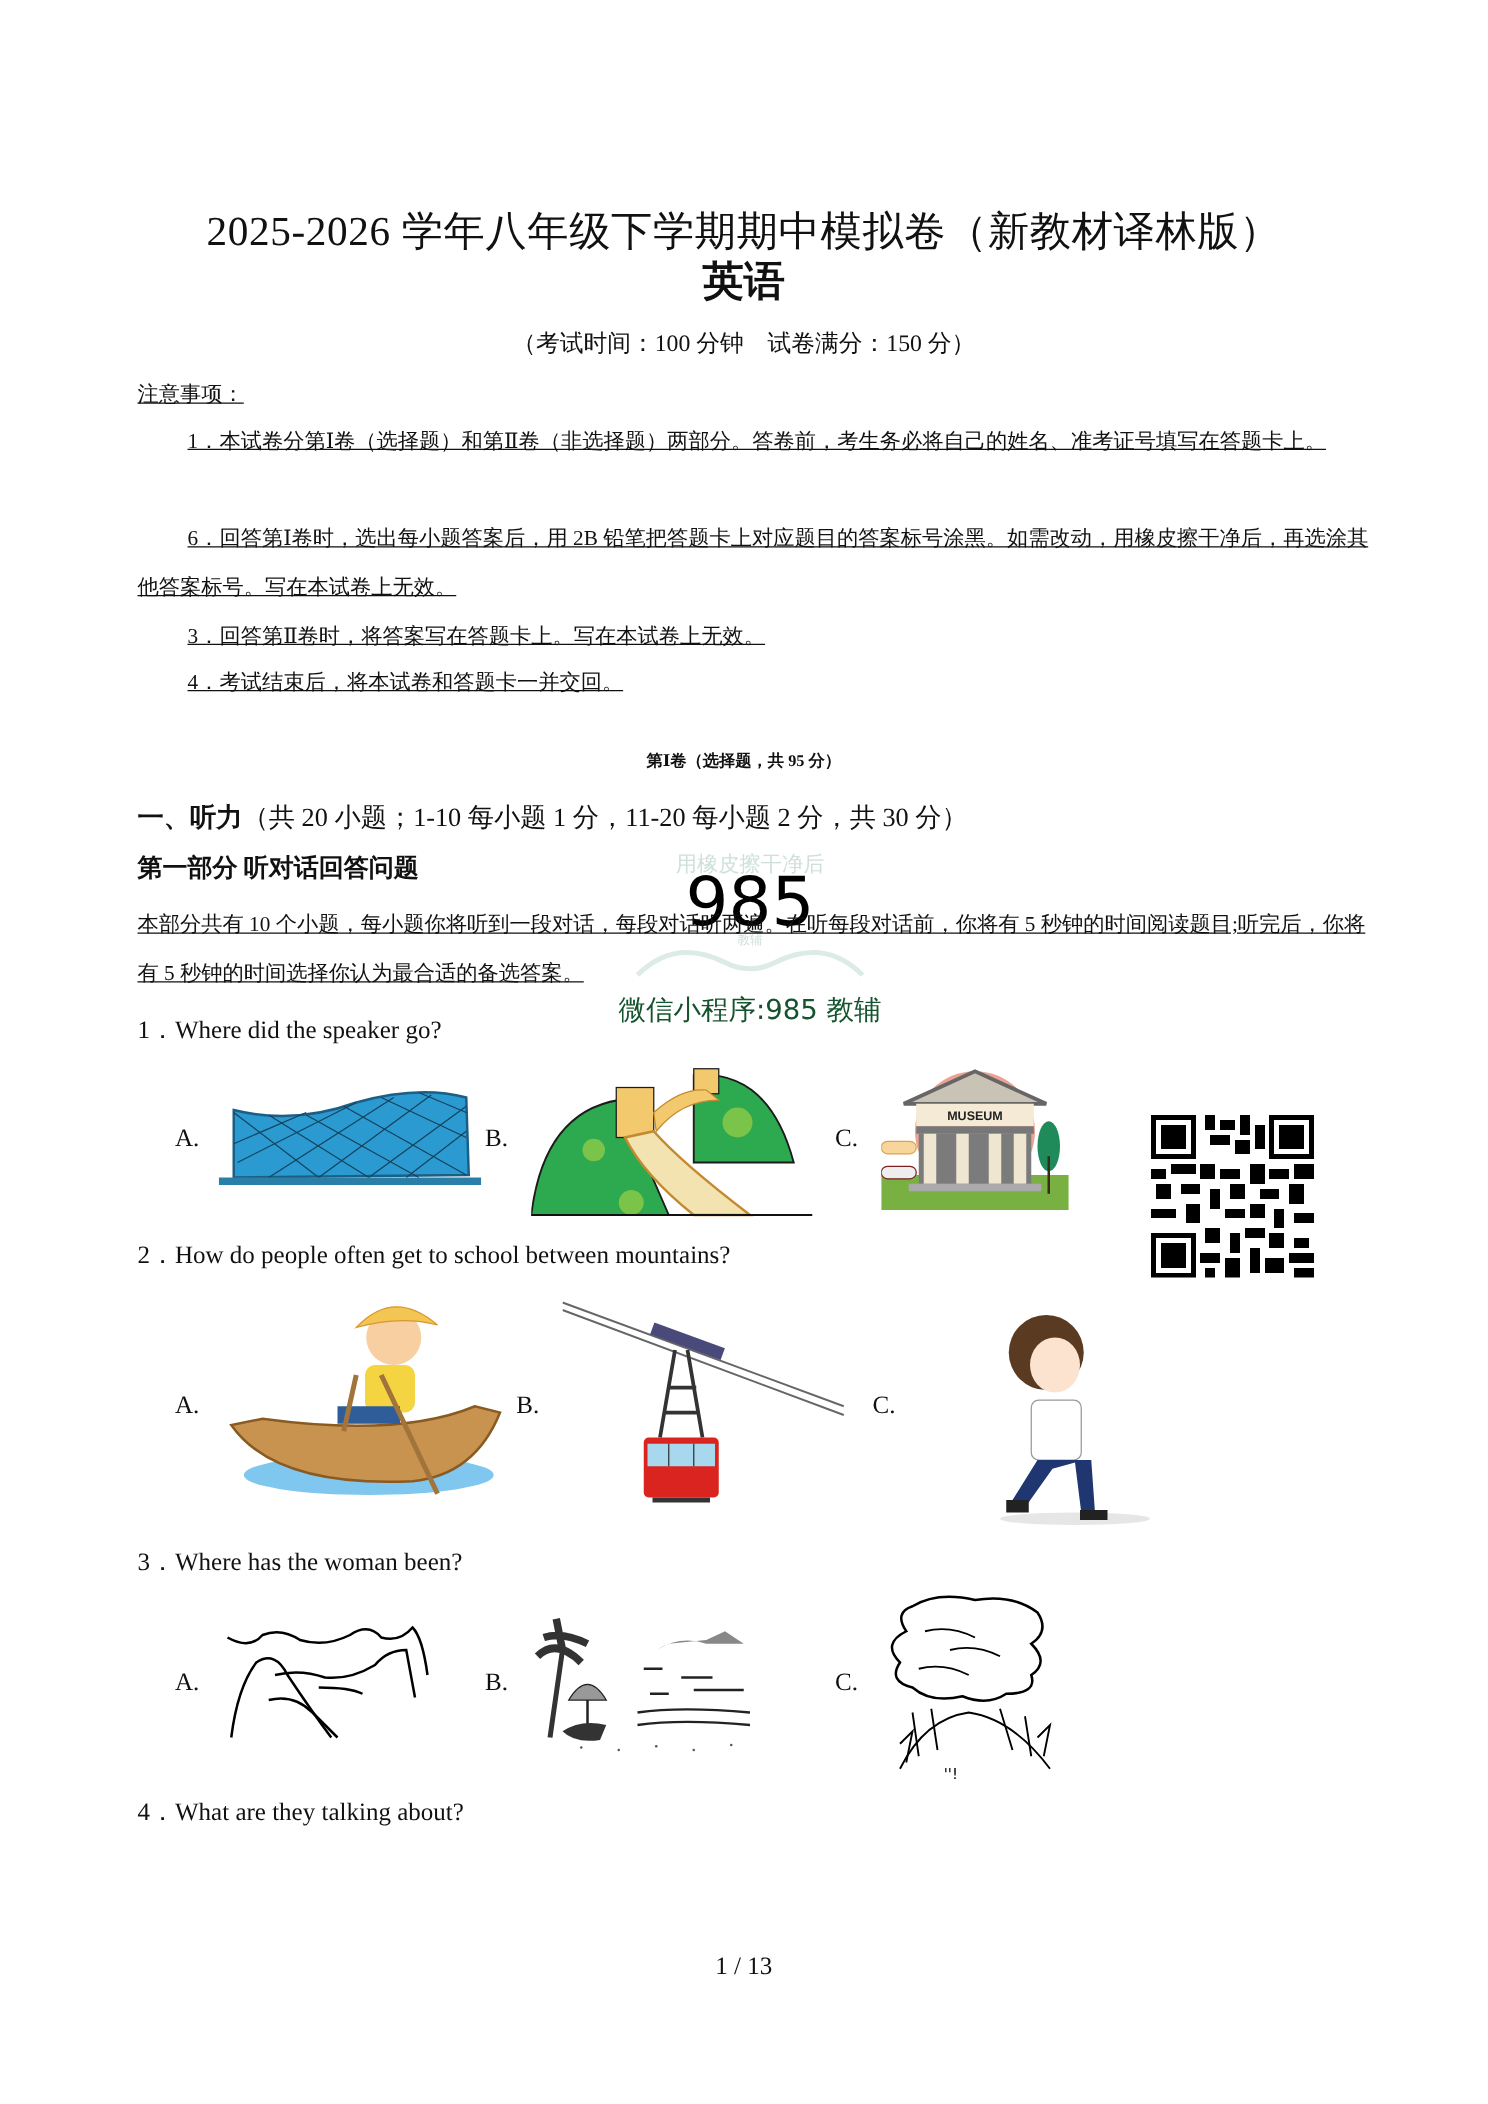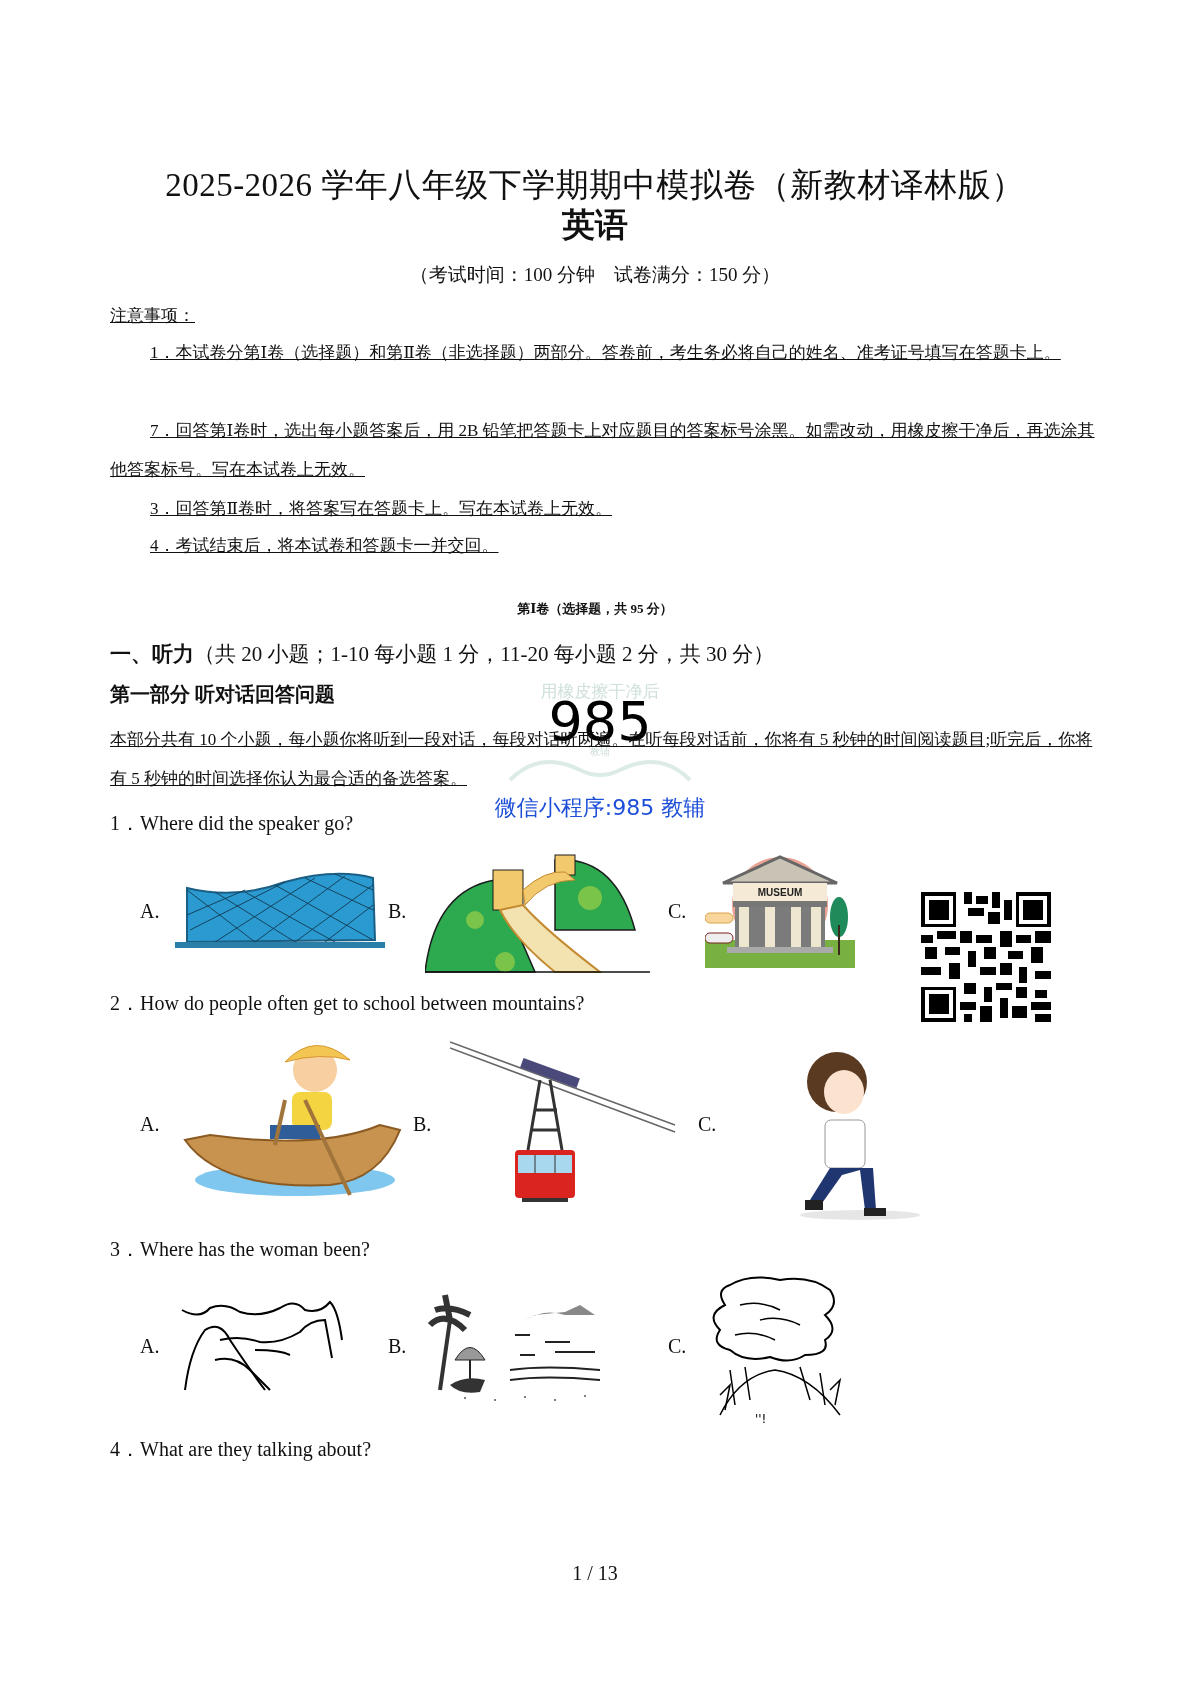--- a/index.html
+++ b/index.html
@@ -27,37 +27,37 @@
 </style>
 </head>
 <body>
 
 <div class="abs center title">2025-2026 学年八年级下学期期中模拟卷（新教材译林版）</div>
 <div class="abs center subject">英语</div>
 <div class="abs center timenote">（考试时间：100 分钟　试卷满分：150 分）</div>
 
 <div class="abs body-text notice-head">注意事项：</div>
 <div class="abs body-text item indent" style="top:333px;">1．本试卷分第Ⅰ卷（选择题）和第Ⅱ卷（非选择题）两部分。答卷前，考生务必将自己的姓名、准考证号填写在答题卡上。</div>
-<div class="abs body-text item indent" style="top:411px;">7．回答第Ⅰ卷时，选出每小题答案后，用 2B 铅笔把答题卡上对应题目的答案标号涂黑。如需改动，用橡皮擦干净后，再选涂其他答案标号。写在本试卷上无效。</div>
+<div class="abs body-text item indent" style="top:411px;">6．回答第Ⅰ卷时，选出每小题答案后，用 2B 铅笔把答题卡上对应题目的答案标号涂黑。如需改动，用橡皮擦干净后，再选涂其他答案标号。写在本试卷上无效。</div>
 <div class="abs body-text item indent" style="top:489px;">3．回答第Ⅱ卷时，将答案写在答题卡上。写在本试卷上无效。</div>
 <div class="abs body-text item indent" style="top:526px;">4．考试结束后，将本试卷和答题卡一并交回。</div>
 
 <div class="abs center sec-title">第Ⅰ卷（选择题，共 95 分）</div>
 <div class="abs heading-line">
   <b>一、听力</b><span>（共 20 小题；1-10 每小题 1 分，11-20 每小题 2 分，共 30 分）</span>
 </div>
 <div class="abs part-title">第一部分 听对话回答问题</div>
 
 <div class="abs watermark" style="left:520px; top:680px; width:160px; font-size:17px;">用橡皮擦干净后</div>
 <div class="abs watermark" style="left:520px; top:690px; width:160px; font-size:54px; font-weight:normal; color:#000000;">985</div>
 <div class="abs watermark" style="left:520px; top:745px; width:160px; font-size:10px;">教辅</div>
 <svg class="abs" style="left:500px; top:730px;" width="200" height="60">
   <path d="M10 50 Q40 20 80 40 Q100 50 120 40 Q160 20 190 50" fill="none" stroke="#dcebe6" stroke-width="4"></path>
 </svg>
-<div class="abs watermark" style="left:480px; top:793px; width:240px; font-size:22px; color:#1d4ed8;">微信小程序:985 教辅</div>
+<div class="abs watermark" style="left:480px; top:793px; width:240px; font-size:22px; color:#14532d;">微信小程序:985 教辅</div>
 
 <div class="abs body-text item" style="top:720px;">本部分共有 10 个小题，每小题你将听到一段对话，每段对话听两遍。在听每段对话前，你将有 5 秒钟的时间阅读题目;听完后，你将有 5 秒钟的时间选择你认为最合适的备选答案。</div>
 
 <div class="abs question" style="top:810px;">1．Where did the speaker go?</div>
 <div class="abs opt-label" style="left:140px; top:900px;">A.</div>
 <div class="imgbox" style="left:175px; top:870px;">
   <svg width="210" height="85">
     <path d="M12 18 Q60 30 110 12 Q160 -2 198 8 L200 70 L12 72 Z" fill="#2a9ad0" stroke="#1b5f85" stroke-width="2"></path>
     <g stroke="#15435e" stroke-width="1" fill="none">
       <path d="M12 20 L80 72 M40 22 L120 72 M70 22 L160 72 M100 15 L198 70 M130 8 L198 40 M160 4 L198 20"></path>

